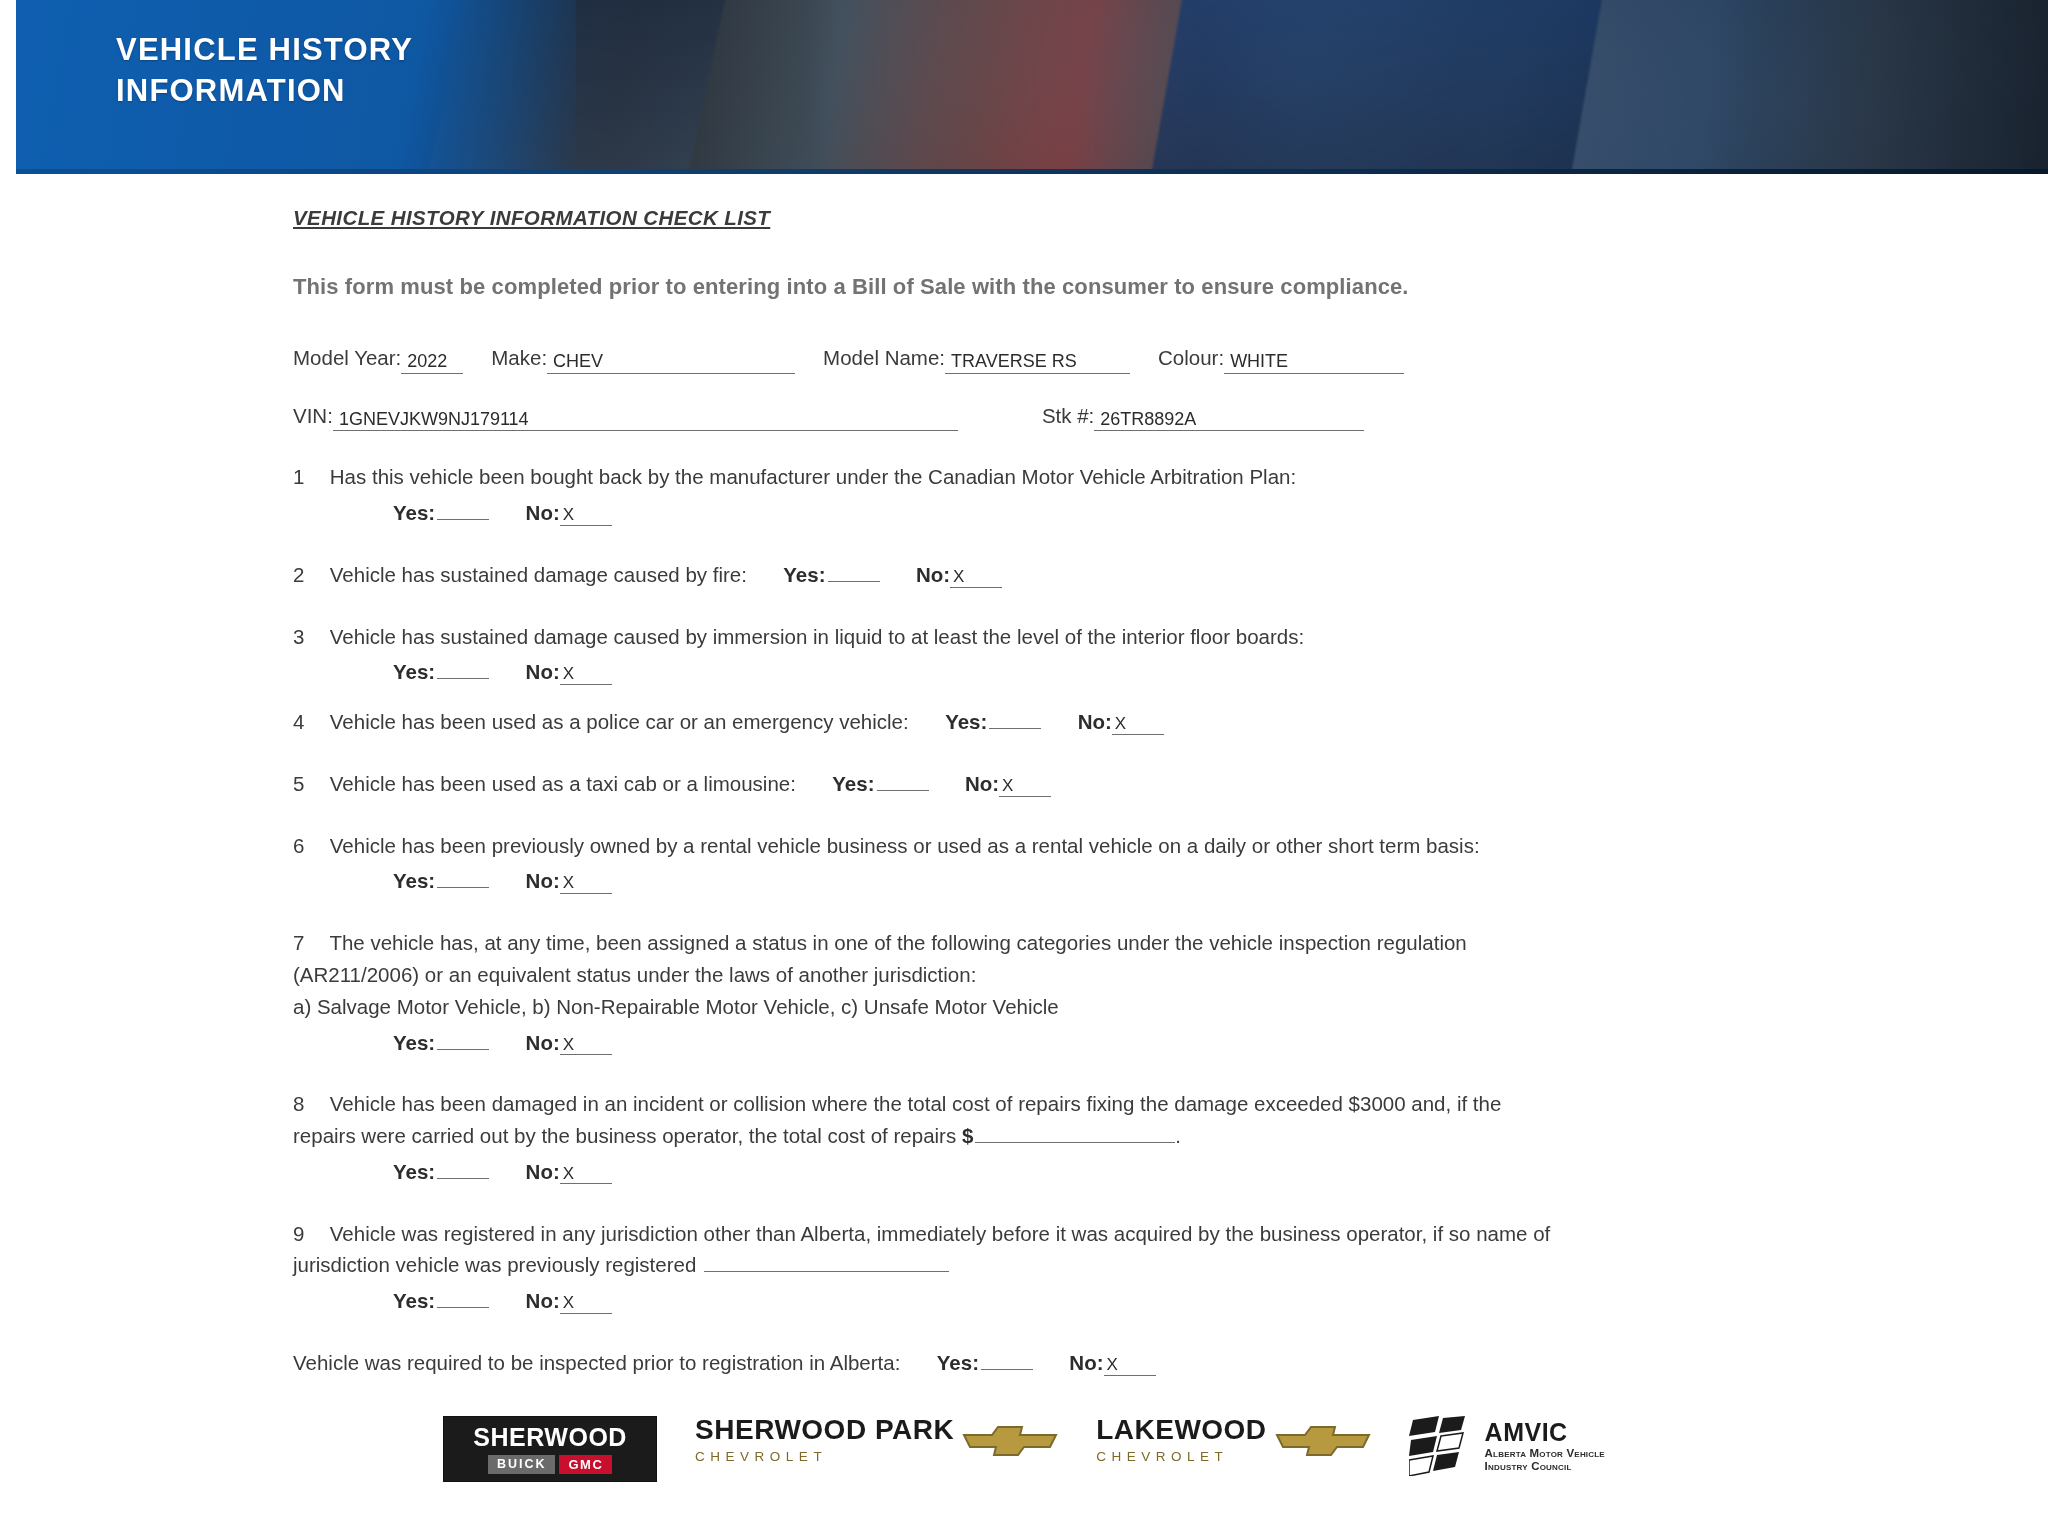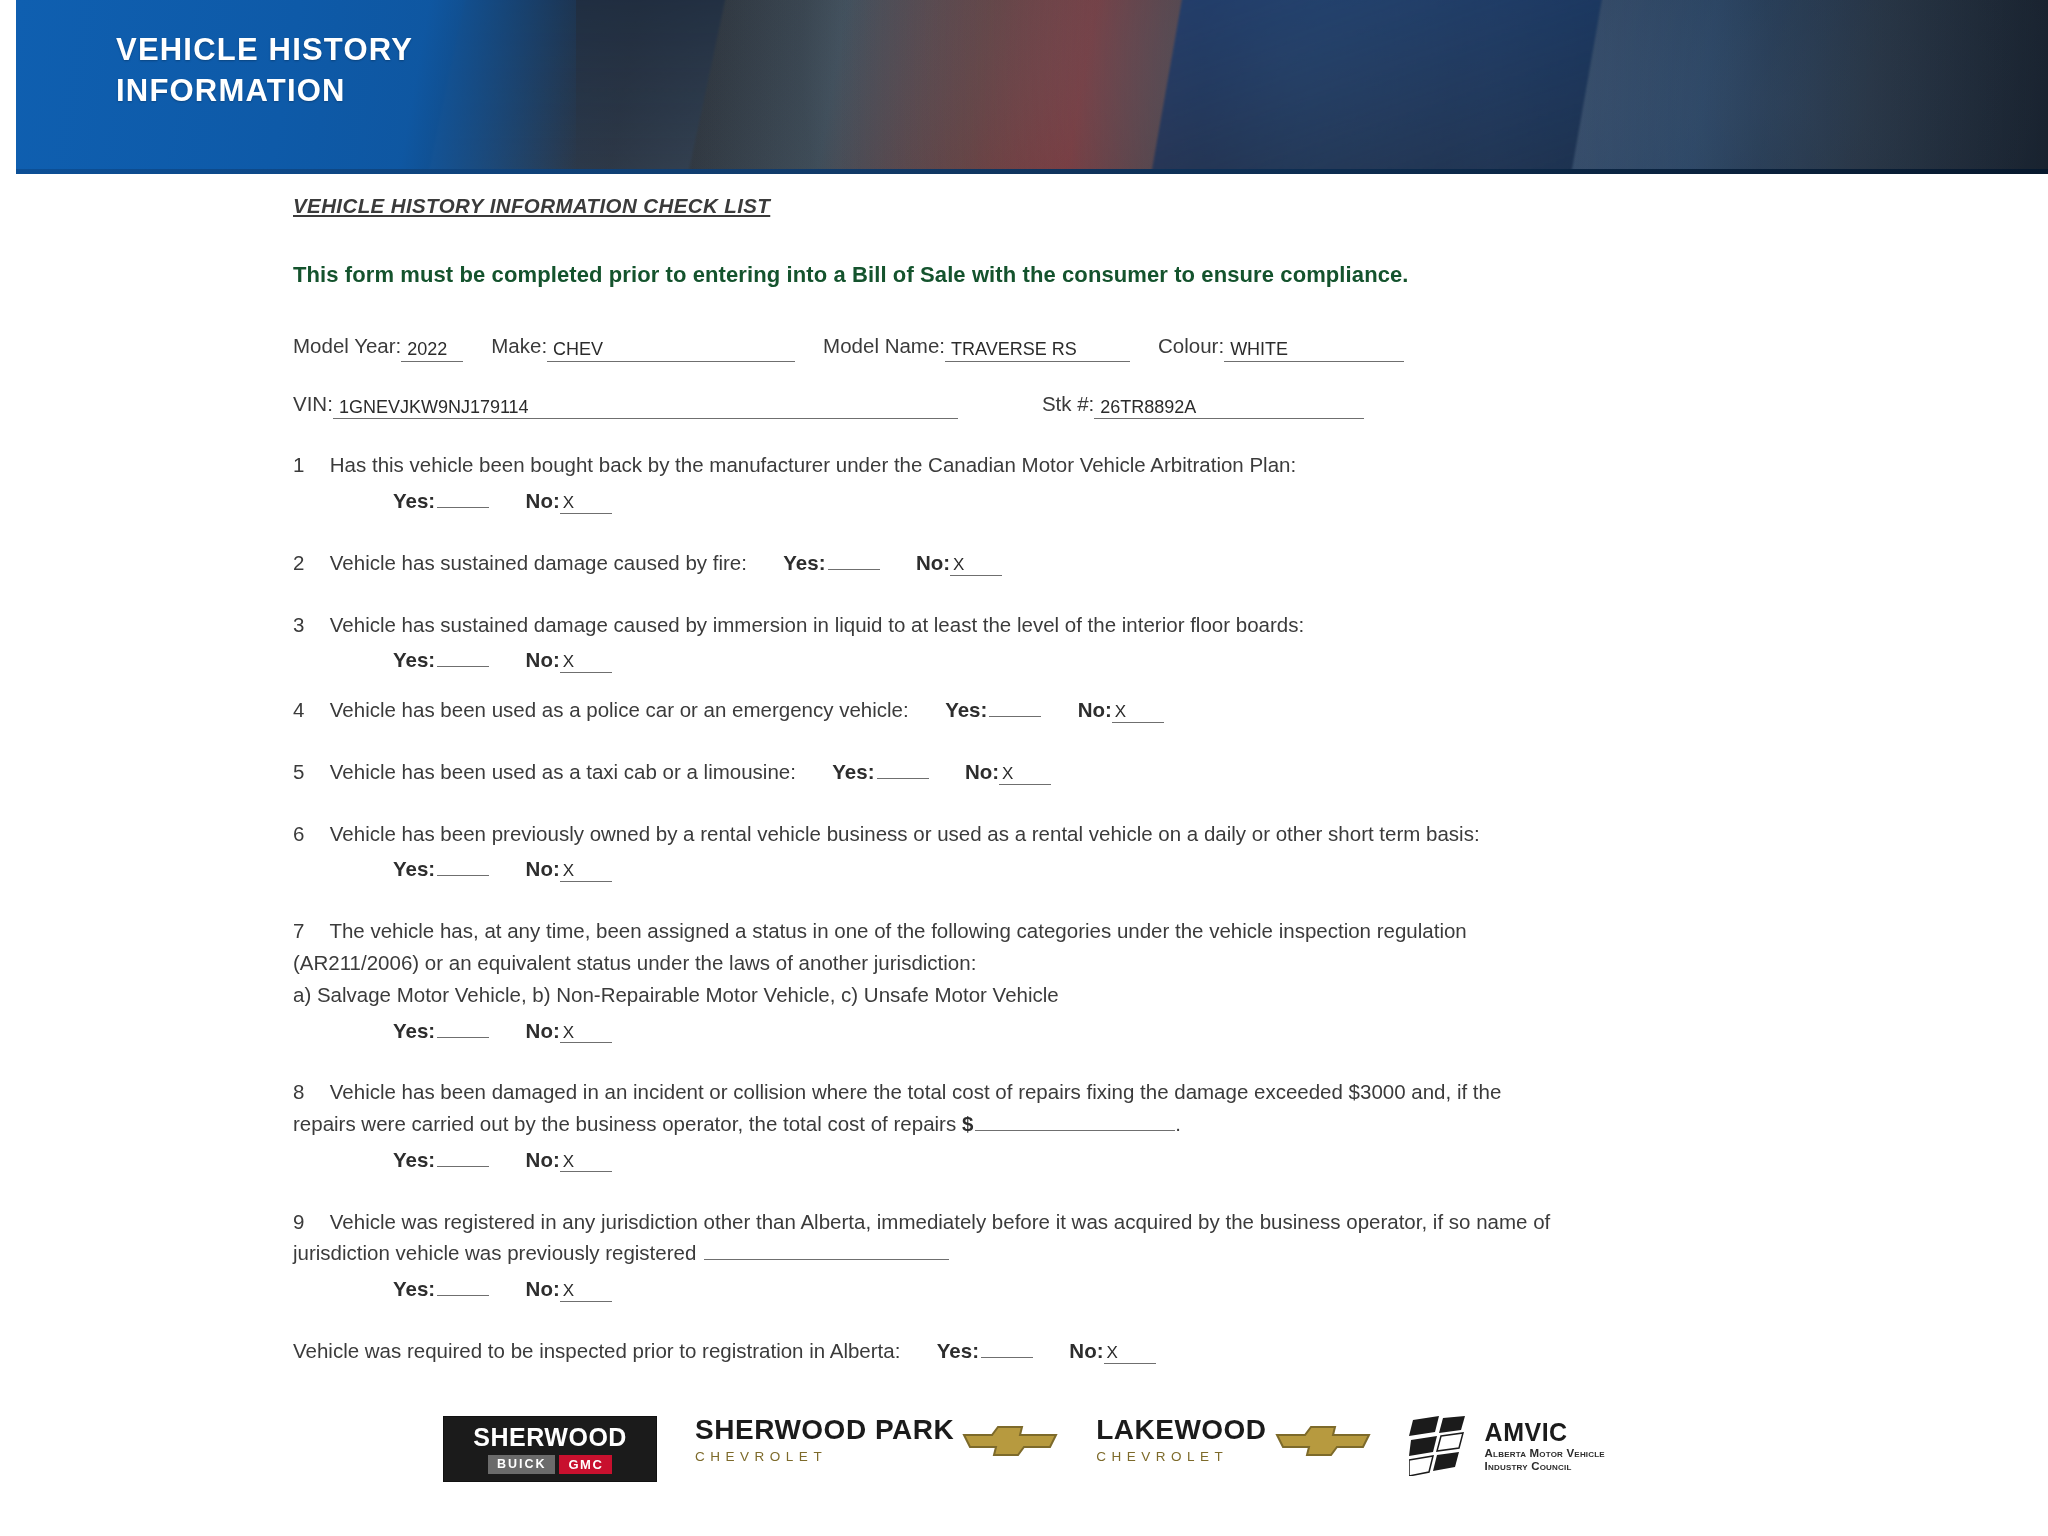--- a/index.html
+++ b/index.html
@@ -99,26 +99,26 @@
     margin-left: 293px;
     width: 1600px;
   }
   .checklist-title {
     font-style: italic;
     font-weight: bold;
     font-size: 20.5px;
     letter-spacing: .4px;
     color: #3b3b3b;
     text-decoration: underline;
-    margin-top: 16px;
+    margin-top: 28px;
   }
   .notice {
     font-weight: bold;
     font-size: 22px;
-    color: #14532d;
+    color: #737373;
     margin-top: 36px;
     letter-spacing: .1px;
   }
 
   
   .fieldrow {
     display: flex;
     align-items: flex-end;
     margin-top: 34px;
     white-space: nowrap;

